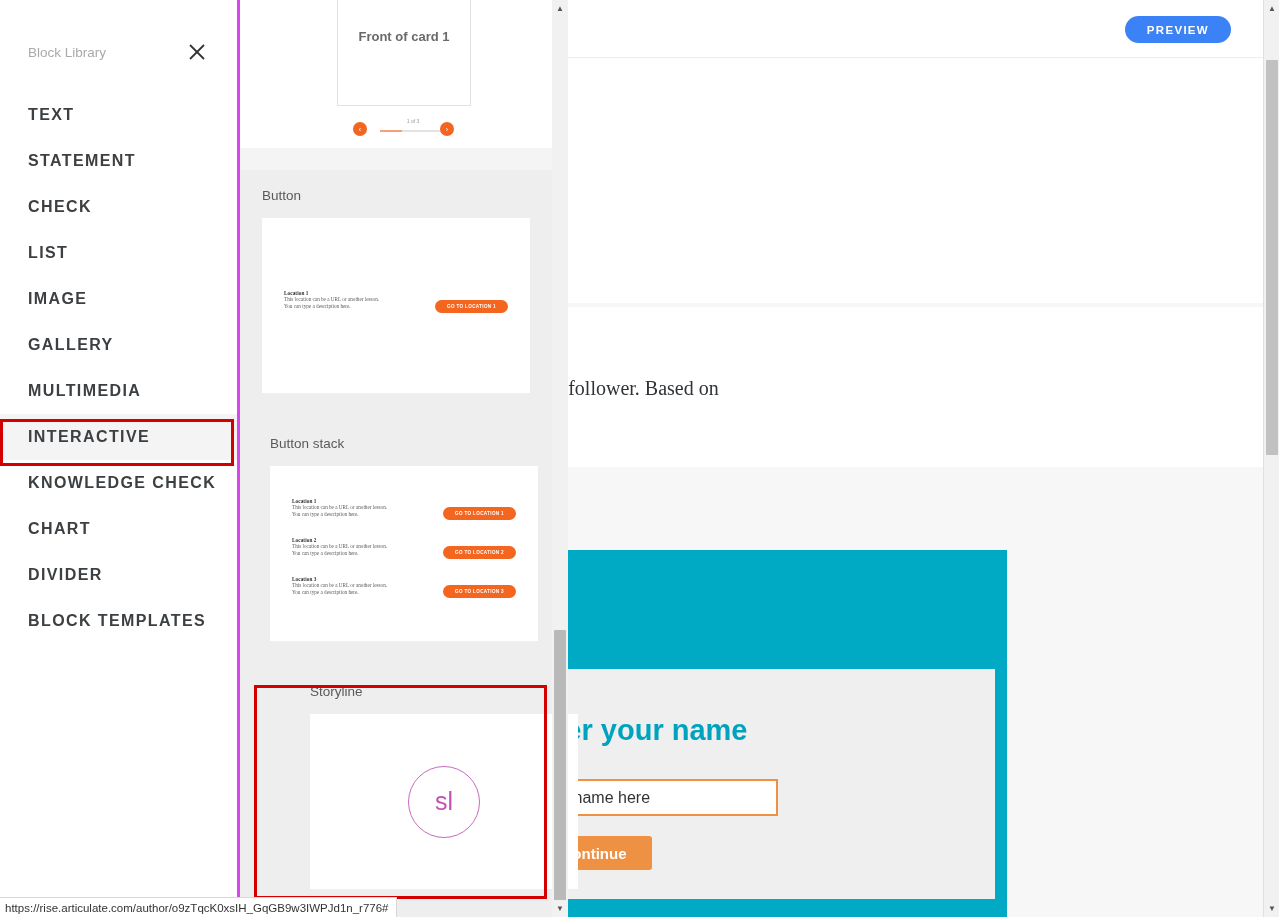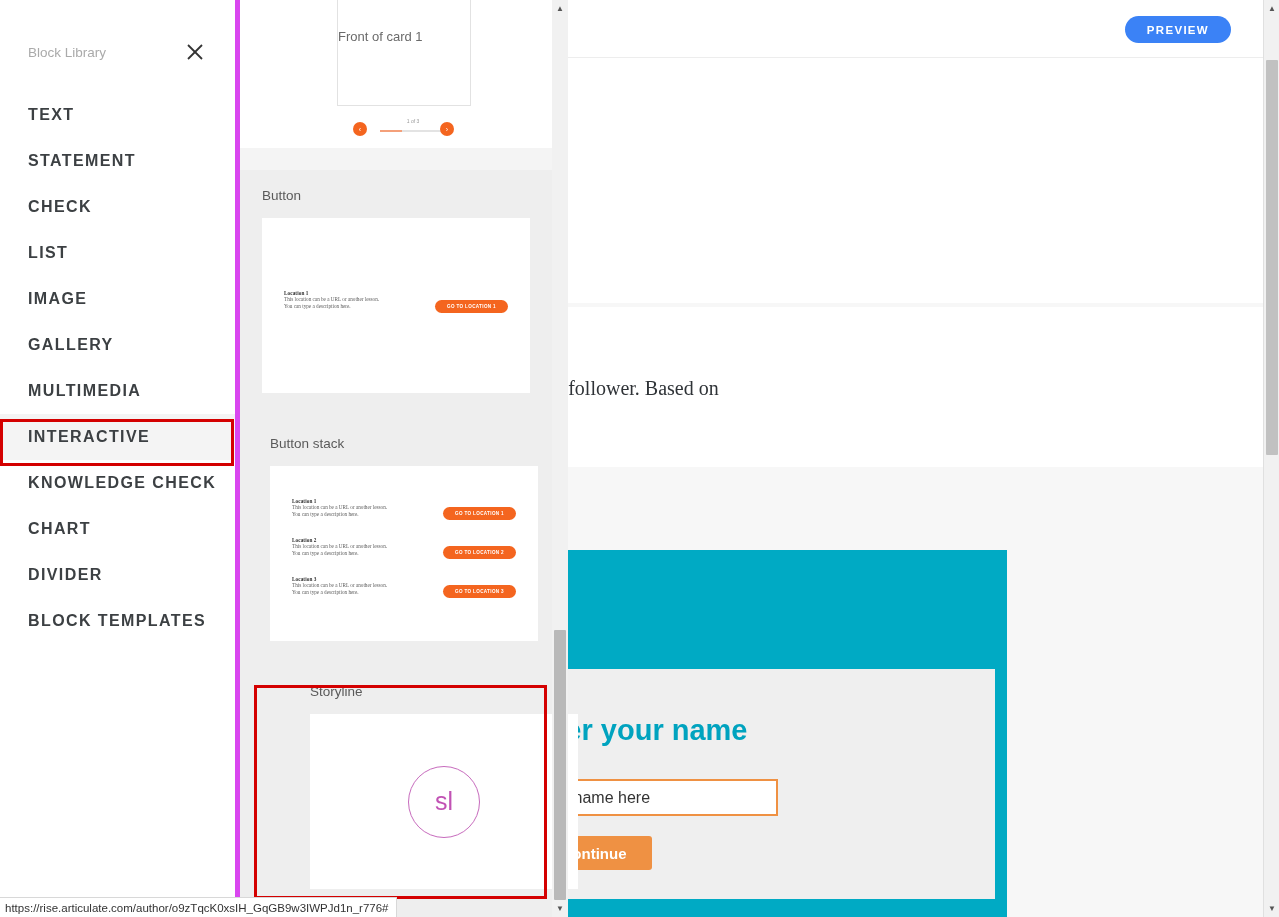--- a/index.html
+++ b/index.html
@@ -164,21 +164,21 @@
   }
   .sb-arrow.up { top: 0; }
   .sb-arrow.down { bottom: 0; }
 
   
   .block-library {
     position: absolute;
     left: 0; top: 0;
     width: 240px; height: 917px;
     background: #ffffff;
-    border-right: 5px solid #d946ef;
+    border-right: 3px solid #d946ef;
     box-sizing: border-box;
   }
   .bl-header {
     position: relative;
     height: 92px;
   }
   .bl-title {
     position: absolute;
     left: 28px; top: 45px;
     font-size: 13.5px;
@@ -254,24 +254,25 @@
     position: absolute;
     left: 97px; top: -34px;
     width: 134px; height: 140px;
     border: 1px solid #e2e2e2;
     background: #ffffff;
     box-sizing: border-box;
   }
   .fc-card span {
     position: absolute;
     left: 0; right: 0; top: 62px;
-    text-align: left;
+    text-align: center;
     font-size: 13px;
     color: #6a6a6a;
     font-family: "Liberation Sans", sans-serif;
+    font-weight: bold;
   }
   .fc-nav { position: absolute; left: 0; top: 120px; width: 312px; height: 22px; }
   .fc-dot {
     position: absolute;
     width: 14px; height: 14px;
     border-radius: 50%;
     background: #f4651f;
     color: #fff;
     font-size: 7px;
     display: flex; align-items: center; justify-content: center;

